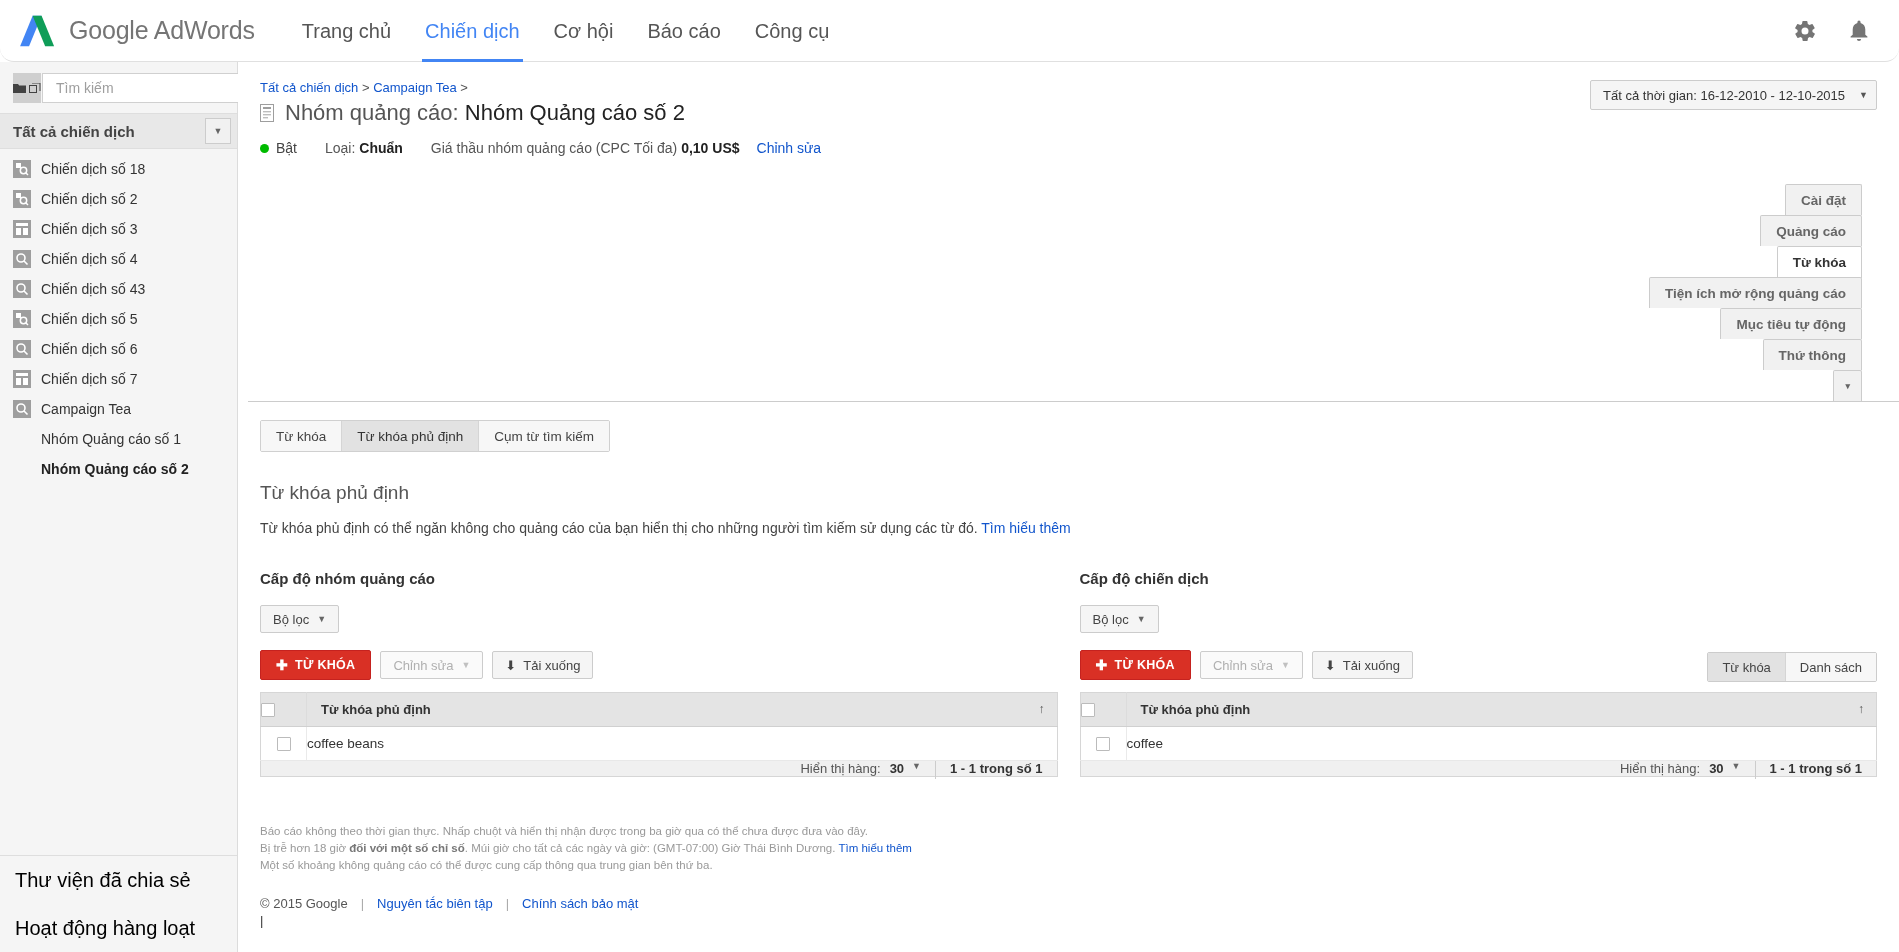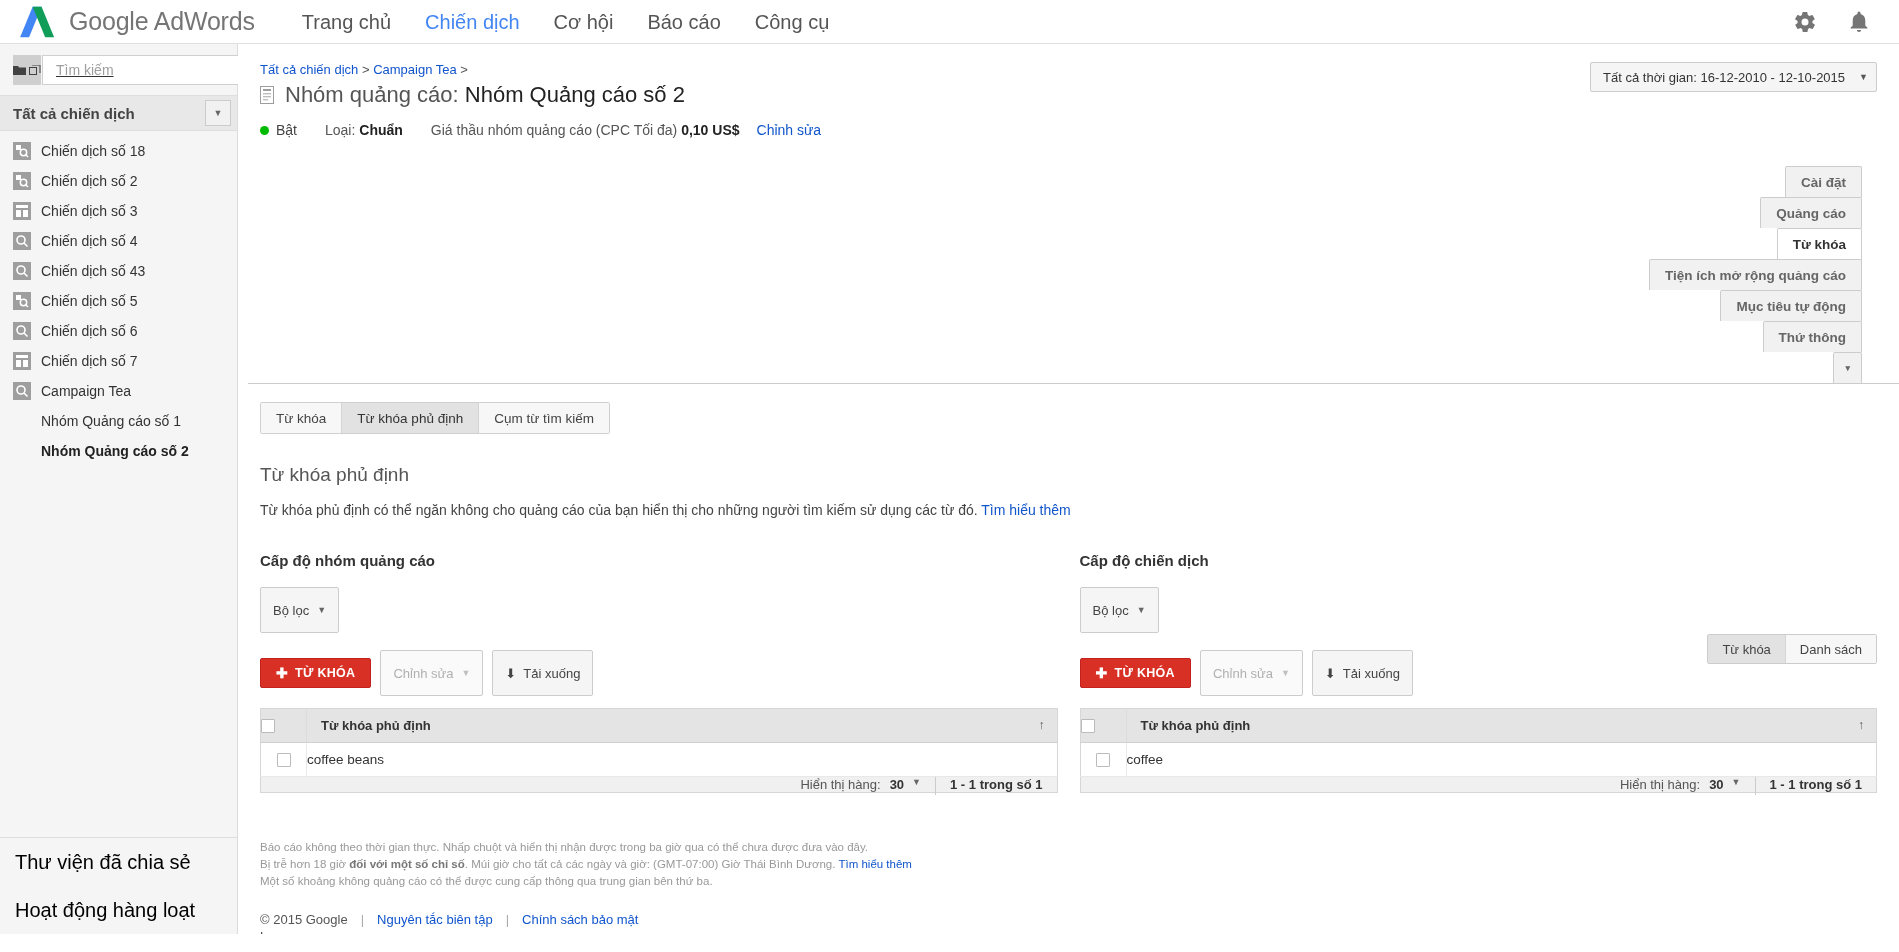--- a/index.html
+++ b/index.html
@@ -7,27 +7,28 @@
     margin: 0; padding: 0;
     width: 1899px; height: 952px;
     background: #fff;
     font-family: "Liberation Sans", sans-serif;
     -webkit-font-smoothing: antialiased;
   }
   body { overflow: hidden; position: relative; }
 
   
   .topbar {
-    height: 44px;
+    height: 62px;
     background: #fff;
     border-bottom: 1px solid #e0e0e0;
     display: flex;
     align-items: center;
     padding: 0 22px 0 20px;
     position: relative;
+    border-radius: 14px;
   }
   .logo-wrap { display: flex; align-items: center; gap: 13px; }
   .logo-mark { width: 36px; height: 34px; display: block; }
   .logo-text {
     font-size: 25px;
     color: #757575;
     letter-spacing: -0.2px;
     white-space: nowrap;
   }
   .nav {
@@ -96,21 +97,20 @@
     border: 1px solid #d0d0d0;
     display: flex; align-items: center;
     padding: 0 8px 0 11px;
     margin-left: 1px;
   }
   .search-box input {
     flex: 1; border: 0; outline: none;
     font-size: 14px; color: #333;
     font-family: "Liberation Sans", sans-serif;
     background: transparent;
-    text-decoration: underline;
   }
   .search-box input::placeholder { color: #9e9e9e; }
   .collapse-btn {
     width: 26px;
     font-size: 17px;
     color: #8a8a8a;
     text-align: center;
     cursor: pointer;
     line-height: 30px;
     user-select: none;
@@ -312,21 +312,21 @@
     gap: 22px;
   }
   .panel { flex: 1; min-width: 0; position: relative; }
   .panel-title {
     font-size: 15px;
     font-weight: bold;
     color: #333;
     margin-bottom: 18px;
   }
   .btn {
-    height: 46px;
+    height: 28px;
     border: 1px solid #ccc;
     background: #f5f5f5;
     font-size: 13px;
     color: #444;
     display: inline-flex; align-items: center;
     padding: 0 12px;
     cursor: pointer;
     border-radius: 2px;
     white-space: nowrap;
     font-family: "Liberation Sans", sans-serif;

